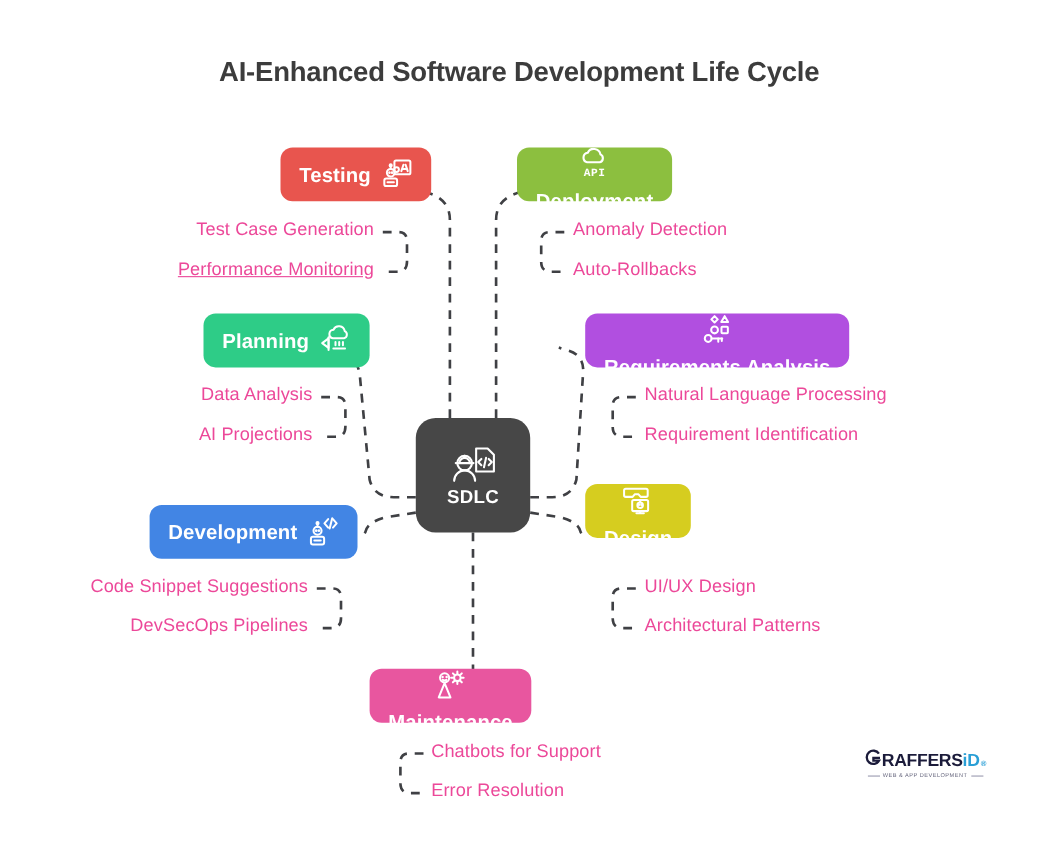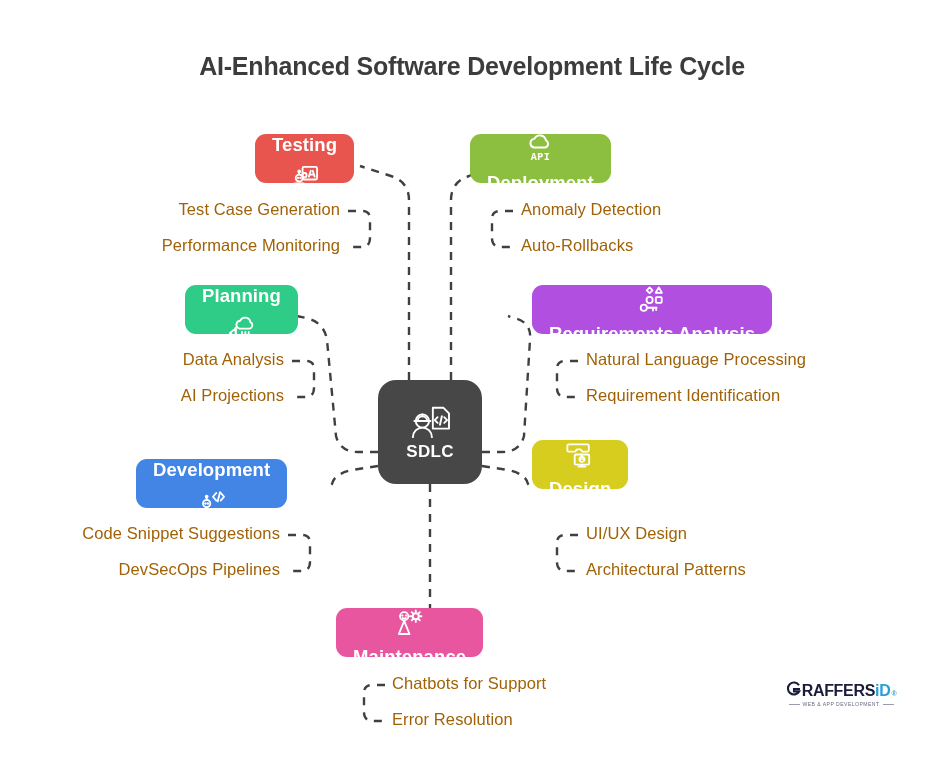--- a/index.html
+++ b/index.html
@@ -83,37 +83,37 @@
     padding: 0 17px;
     white-space: nowrap;
   }
   .pill .pill-label {
     color: #ffffff;
     font-size: 18.5px;
     font-weight: 600;
     letter-spacing: 0.1px;
   }
   .pill .pill-icon { width: 29px; height: 29px; flex: 0 0 auto; display: block; }
-  .pill.icon-right { flex-direction: column; }
+  .pill.icon-right { flex-direction: row; }
   .pill.icon-left  { flex-direction: column; }
 
   
   #pill-testing      { left: 255px; top: 134px; }
   #pill-deployment   { left: 470px; top: 134px; }
   #pill-planning     { left: 185px; top: 285px; }
   #pill-requirements { left: 532px; top: 285px; text-align: center; }
   #pill-development  { left: 136px; top: 459px; }
   #pill-design       { left: 532px; top: 440px; }
   #pill-maintenance  { left: 336px; top: 608px; }
 
   
   .sub {
     position: absolute;
     font-size: 16.5px;
-    color: #a16207;
+    color: #ec4899;
     white-space: nowrap;
     letter-spacing: 0.1px;
   }
   .sub.right-align { text-align: right; }
 
   
   #logo {
     position: absolute;
     left: 789px;
     top: 681px;
@@ -325,21 +325,21 @@
 
         <circle cx="21.5" cy="8.5" r="3.1"></circle>
         <path d="M21.5 2.6 v1.8 M21.5 12.6 v1.8 M15.6 8.5 h1.8 M25.6 8.5 h1.8
                  M17.3 4.3 l1.3 1.3 M24.4 11.4 l1.3 1.3 M25.7 4.3 l-1.3 1.3 M18.6 11.4 l-1.3 1.3"></path>
       </svg>
     </span>
     <span class="pill-label">Maintenance</span>
   </div>
 
   <div class="sub right-align" style="left:88px; top:200px; width:252px;">Test Case Generation</div>
-  <div class="sub right-align" style="left:88px; top:236px; width:252px;">Performance Monitoring</div>
+  <div class="sub right-align" style="left:88px; top:236px; width:252px;text-decoration:underline;">Performance Monitoring</div>
 
   <div class="sub" style="left:521px; top:200px;">Anomaly Detection</div>
   <div class="sub" style="left:521px; top:236px;">Auto-Rollbacks</div>
 
   <div class="sub right-align" style="left:60px; top:350px; width:224px;">Data Analysis</div>
   <div class="sub right-align" style="left:60px; top:386px; width:224px;">AI Projections</div>
 
   <div class="sub" style="left:586px; top:350px;">Natural Language Processing</div>
   <div class="sub" style="left:586px; top:386px;">Requirement Identification</div>
 

